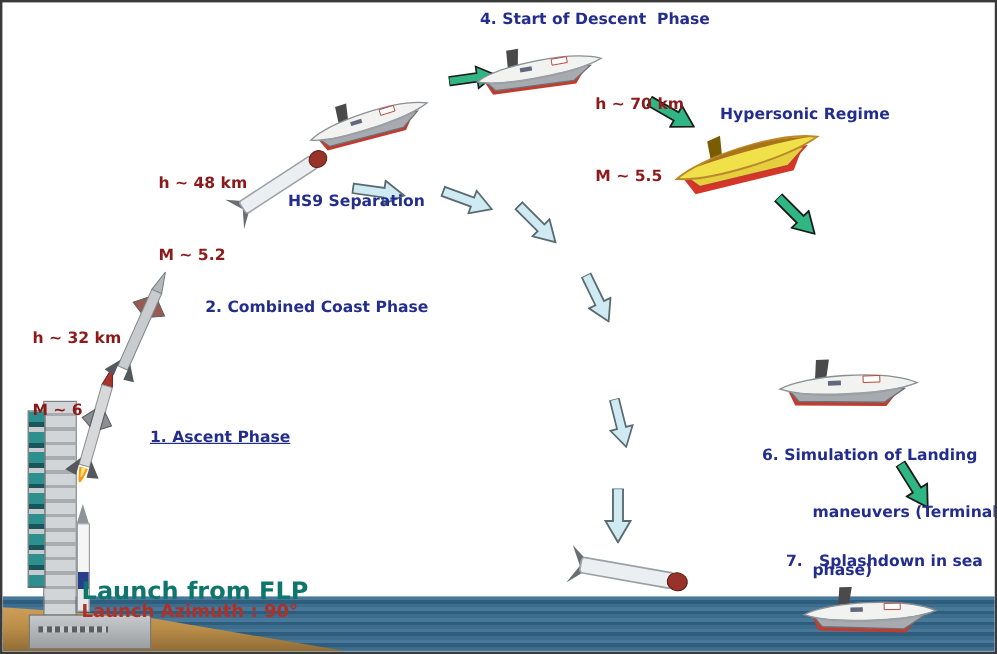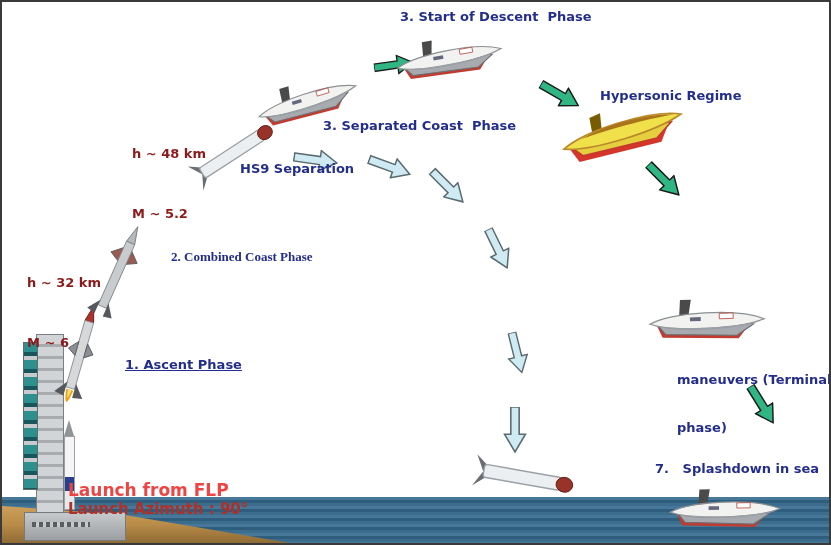--- a/index.html
+++ b/index.html
@@ -4,21 +4,21 @@
 <style>
   html,body{margin:0;padding:0;background:#e8e8e8;font-family:"DejaVu Sans","Liberation Sans",sans-serif;}
   .figure{
     position:relative;width:827px;height:541px;margin:0;
     background:#ffffff;border:2px solid #3a3a3a;overflow:hidden;
   }
   .abs{position:absolute;}
   
   .phase{color:#232E8C;font-weight:bold;font-size:13px;white-space:pre;z-index:30;}
   .metric{color:#8C1A1A;font-weight:bold;font-size:13px;line-height:20px;white-space:pre;z-index:30;}
-  .launch1{color:#ef4444;font-weight:bold;font-size:17px;white-space:pre;z-index:40;}
+  .launch1{color:#0f766e;font-weight:bold;font-size:20px;white-space:pre;z-index:40;}
   .launch2{color:#B03028;font-weight:bold;font-size:15px;white-space:pre;z-index:40;}
   
   .sea{
     left:0;top:495px;width:827px;height:46px;z-index:1;
     background:repeating-linear-gradient(180deg,#47789a 0 3px,#2f5d7d 3px 6px,#3d6d8d 6px 9px);
   }
   .beach{
     left:0;top:499px;width:300px;height:42px;z-index:2;
     background:linear-gradient(180deg,#d2a45f 0%,#b98c48 55%,#8f6b35 100%);
     clip-path:polygon(0 12%,40% 32%,96% 100%,0 100%);
@@ -181,46 +181,50 @@
   <svg class="abs arrow" style="left:474px;top:236px;width:44px;height:22px;transform:rotate(64deg);" viewBox="0 0 44 22">
     <polygon points="0,7 26,7 26,1 43,11 26,21 26,15 0,15" fill="#CFEAF2" stroke="#5a6b70" stroke-width="1.5"></polygon>
   </svg>
   <svg class="abs arrow" style="left:494px;top:340px;width:42px;height:22px;transform:rotate(76deg);" viewBox="0 0 44 22">
     <polygon points="0,7 26,7 26,1 43,11 26,21 26,15 0,15" fill="#CFEAF2" stroke="#5a6b70" stroke-width="1.5"></polygon>
   </svg>
   <svg class="abs arrow" style="left:490px;top:416px;width:46px;height:24px;transform:rotate(90deg);" viewBox="0 0 44 22">
     <polygon points="0,7 26,7 26,1 43,11 26,21 26,15 0,15" fill="#CFEAF2" stroke="#5a6b70" stroke-width="1.5"></polygon>
   </svg>
 
-  <div class="abs phase" style="left:398px;top:7px;">3. Start of Descent  Phase</div>
-
+  <div class="abs phase" style="left:398px;top:7px;">4. Start of Descent  Phase</div>
+
+  <div class="abs metric" style="left:494px;top:36px;">
+    <div>h ~ 70 km</div>
+    <div>M ~ 5.5</div>
+  </div>
 
   <div class="abs phase" style="left:598px;top:51px;line-height:17px;">
     <div>Hypersonic Regime</div>
   </div>
 
-  <div class="abs phase" style="left:321px;top:116px;">3. Separated Coast  Phase</div>
 
   <div class="abs metric" style="left:130px;top:102px;">
     <div>h ~ 48 km</div>
     <div>M ~ 5.2</div>
   </div>
 
   <div class="abs phase" style="left:238px;top:159px;">HS9 Separation</div>
 
-  <div class="abs phase" style="left:169px;top:247px;font-family:Liberation Serif, serif;">2. Combined Coast Phase</div>
+  <div class="abs phase" style="left:169px;top:247px;">2. Combined Coast Phase</div>
 
   <div class="abs metric" style="left:25px;top:231px;">
     <div>h ~ 32 km</div>
     <div>M ~ 6</div>
   </div>
 
   <div class="abs phase" style="left:123px;top:355px;text-decoration:underline;">1. Ascent Phase</div>
 
   <div class="abs phase" style="left:633px;top:338px;line-height:16px;">
+    <div>6. Simulation of Landing</div>
     <div style="padding-left:42px;">maneuvers (Terminal</div>
     <div style="padding-left:42px;">phase)</div>
   </div>
 
   <div class="abs phase" style="left:653px;top:459px;text-align:center;">7.   Splashdown in sea</div>
 
   <div class="abs launch1" style="left:66px;top:478px;">Launch from FLP</div>
   <div class="abs launch2" style="left:66px;top:498px;">Launch Azimuth : 90°</div>
 
 </div>

